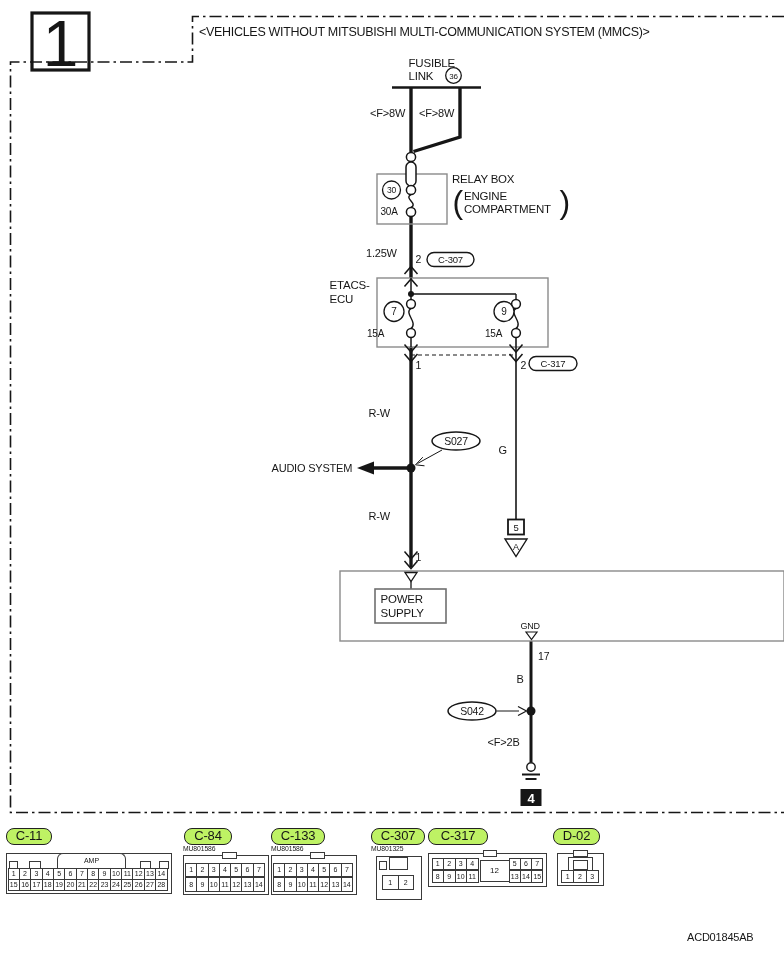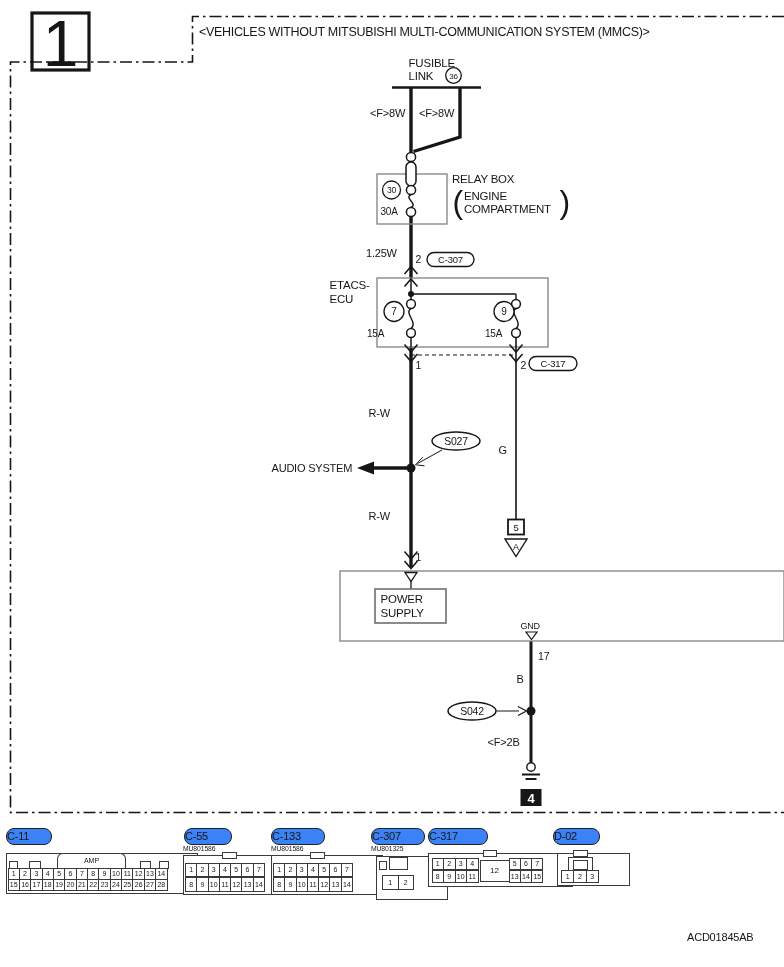--- a/index.html
+++ b/index.html
@@ -12,23 +12,23 @@
   .t-wire{font-size:11px;}
   .t-pin{font-size:10.5px;}
   .t-sm{font-size:10px;}
   .t-xs{font-size:9px;}
   .t-circ8{font-size:8px;}
   .t-circ85{font-size:8.5px;}
   .t-circ10{font-size:10px;}
   .t-stad{font-size:9.5px;}
   .t-paren{font-size:32px;font-weight:400;}
   .t-ref4{font-size:13px;font-weight:bold;fill:#fff;}
-  .clabel{position:absolute;border:1.4px solid #222;border-radius:8px;font-size:11px;height:15px;line-height:14px;background:#3b82f6;letter-spacing:-0.2px;}
+  .clabel{position:absolute;border:1.4px solid #222;border-radius:8px;font-size:13px;text-align:center;height:15px;line-height:14px;background:#bef264;letter-spacing:-0.2px;}
   .partno{position:absolute;font-size:6.8px;letter-spacing:-0.1px;}
-  .cbody{position:absolute;border:1.4px solid #3a3a3a;background:#fff;padding-left:26px;}
+  .cbody{position:absolute;border:1.4px solid #3a3a3a;background:#fff;}
   .pinrow{position:absolute;display:flex;}
   .pin-cell{flex:1;border:1px solid #3a3a3a;margin-left:-1px;display:flex;align-items:center;justify-content:center;font-size:7px;background:#fff;}
   .pin-cell:first-child{margin-left:0;}
   .tab{position:absolute;border:1.2px solid #3a3a3a;background:#fff;}
   .ampbump{position:absolute;border:1.3px solid #3a3a3a;border-bottom:none;border-radius:6px 6px 0 0;font-size:7px;text-align:center;line-height:13px;background:#fff;}
   .centercell{position:absolute;border:1.2px solid #3a3a3a;display:flex;align-items:center;justify-content:center;font-size:8px;background:#fff;}
   .doccode{position:absolute;font-size:11px;letter-spacing:-0.2px;}
 </style>
 </head>
 <body>
@@ -206,21 +206,21 @@
         <div class="pin-cell">22</div>
         <div class="pin-cell">23</div>
         <div class="pin-cell">24</div>
         <div class="pin-cell">25</div>
         <div class="pin-cell">26</div>
         <div class="pin-cell">27</div>
         <div class="pin-cell">28</div>
       </div>
   </div>
 
-  <div class="clabel" style="left:184px;top:828px;width:46px;">C-55</div>
+  <div class="clabel" style="left:184px;top:828px;width:46px;">C-84</div>
   <div class="partno" style="left:183px;top:845px;">MU801586</div>
   <div class="cbody" style="left:183px;top:855px;width:84px;height:38px;">
     <div class="tab" style="left:38px;top:-4.5px;width:13px;height:5px;"></div>
     <div class="pinrow" style="left:1px;top:6.5px;width:80px;height:14.5px;">
         <div class="pin-cell">1</div>
         <div class="pin-cell">2</div>
         <div class="pin-cell">3</div>
         <div class="pin-cell">4</div>
         <div class="pin-cell">5</div>
         <div class="pin-cell">6</div>

